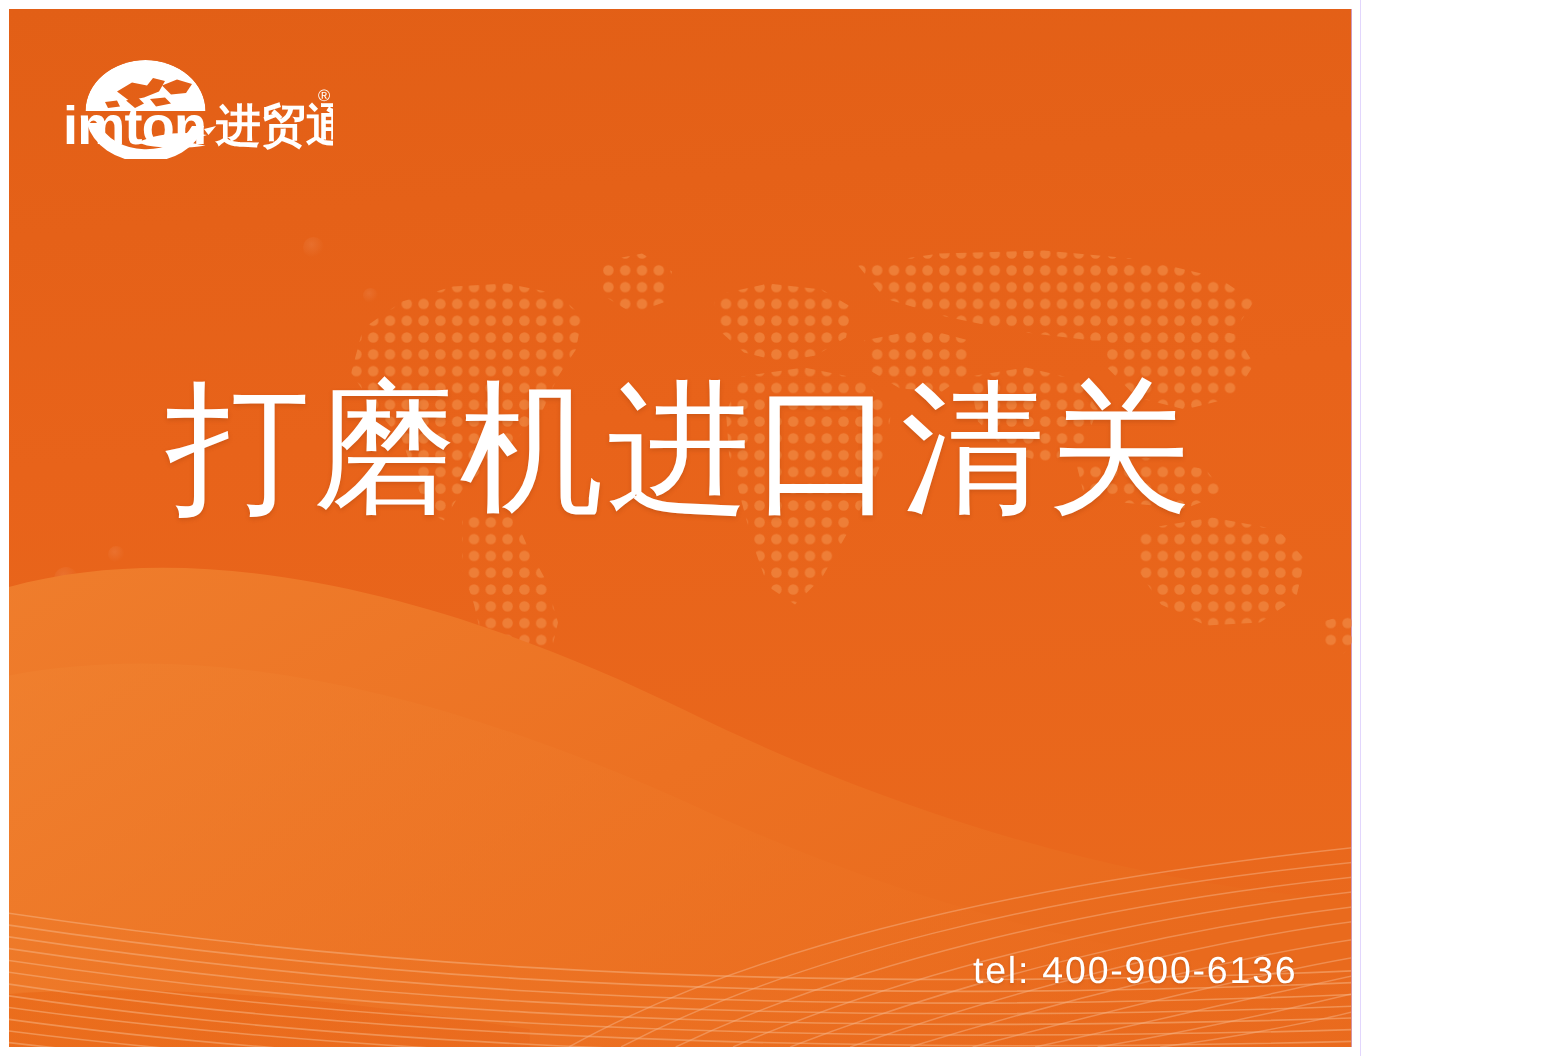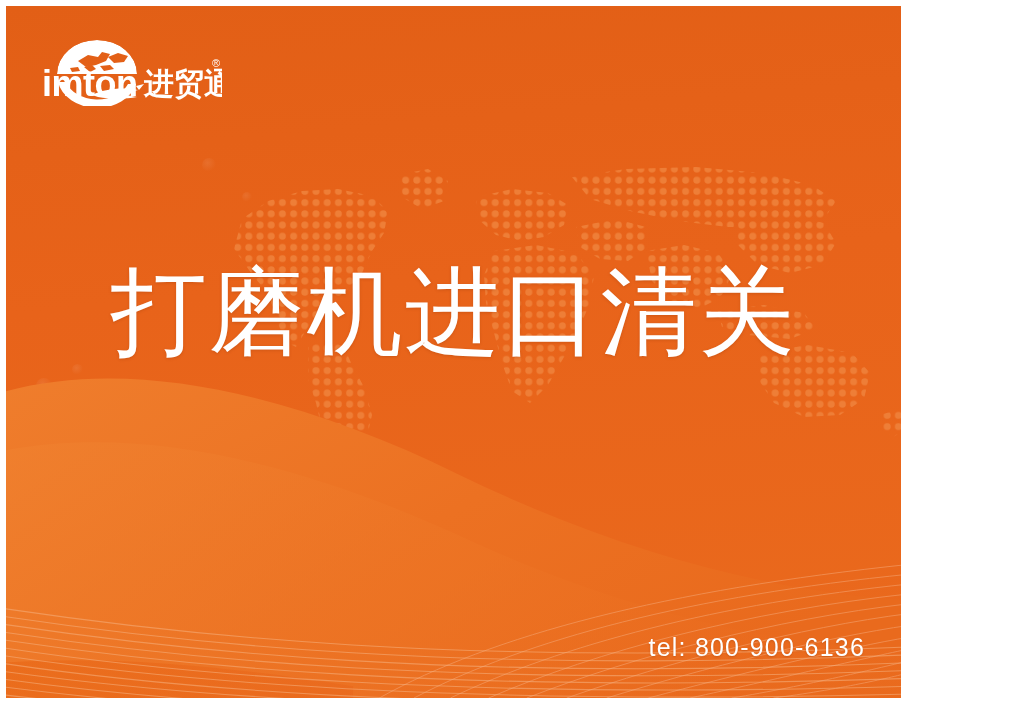--- a/index.html
+++ b/index.html
@@ -74,21 +74,20 @@
     top: 232px;
     text-align: center;
     color: #ffffff;
     font-family: "Liberation Sans", "DejaVu Sans", sans-serif;
     font-size: 96px;
     line-height: 124px;
     letter-spacing: 2px;
     font-weight: 400;
     white-space: nowrap;
     text-shadow: 0 1px 3px rgba(140,55,10,0.28);
-    margin-top: 12px;
   }
   #headline .line { display: block; }
 
   
   #phone {
     position: absolute;
     right: 36px;
     bottom: 36px;
     color: #ffffff;
     font-size: 25px;
@@ -247,15 +246,15 @@
 
     <text x="104" y="60" font-family="DejaVu Sans, Liberation Sans, sans-serif" font-size="30" font-weight="bold" fill="#ffffff" letter-spacing="0">进贸通</text>
 
     <text x="172" y="33" font-family="Liberation Sans, DejaVu Sans, sans-serif" font-size="11" fill="#ffffff">®</text>
   </svg>
 
   <div id="headline">
     <span class="line">打磨机进口清关</span>
   </div>
 
-  <div id="phone">tel: 800-900-6136</div>
+  <div id="phone">tel: 400-900-6136</div>
 
 </div>
 
 </body></html>

